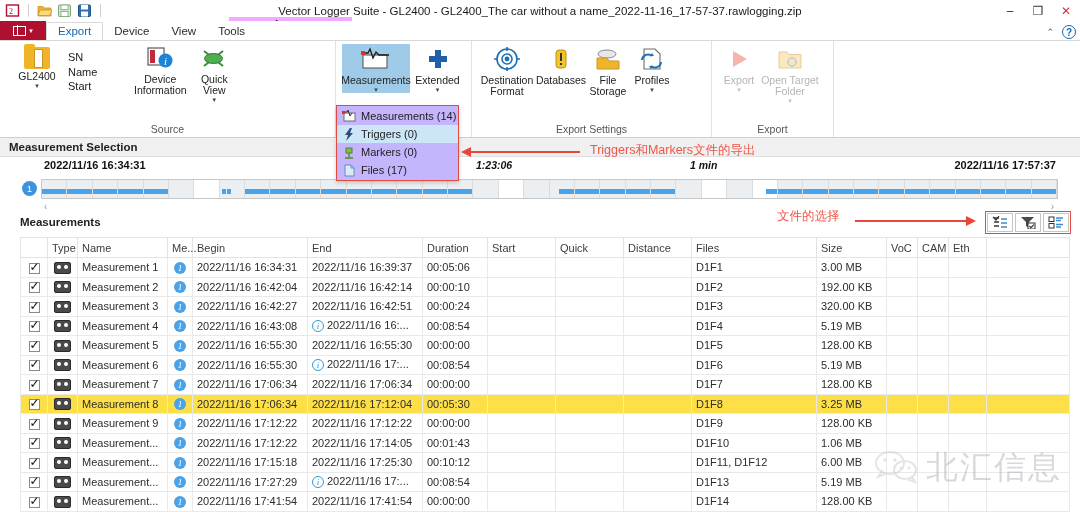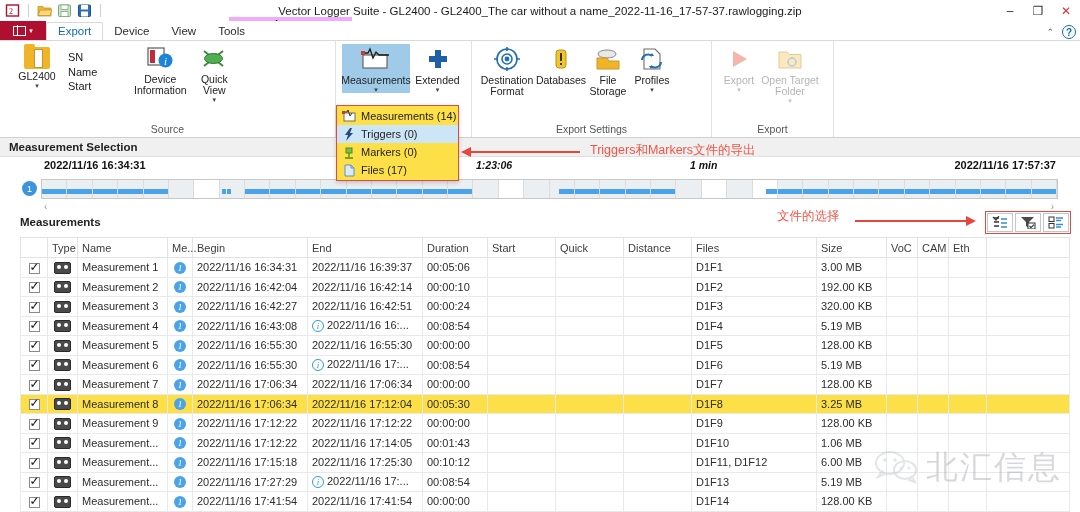--- a/index.html
+++ b/index.html
@@ -55,21 +55,21 @@
 
   
   .ic { position:relative; display:block; }
   .ic-folder { width:26px;height:22px;background:#f0b429;border-radius:2px 2px 2px 2px; }
   .ic-folder:before { content:""; position:absolute; left:0; top:-3px; width:11px; height:4px; background:#f0b429; border-radius:2px 2px 0 0; }
   .ic-folder:after { content:""; position:absolute; left:10px; top:2px; width:7px; height:17px; background:#fff; border:1px solid #c9952a; }
 
   
   .dropdown {
     position:absolute; left:336px; top:105px; width:123px;
-    background:#fde047; border:1.6px solid #e04a3f; z-index:40; padding:1px 0;
+    background:#c4b5fd; border:1.6px solid #e04a3f; z-index:40; padding:1px 0;
     box-shadow:0 2px 4px rgba(0,0,0,.18);
   }
   .dd-item { height:18px; display:flex; align-items:center; padding-left:4px; font-size:11px; color:#1d1d1d; }
   .dd-item.hl { background:#cde6f7; }
   .dd-ico { width:15px; height:14px; margin-right:5px; display:flex; align-items:center; justify-content:center; }
 
   
   .sec-header { height:19px; background:#f0f0f0; display:flex; align-items:center; padding-left:9px; font-weight:bold; font-size:11.5px; color:#222; border-bottom:1px solid #e0e0e0; }
   .timeline-wrap { position:relative; height:62px; }
   .tl-labels { position:relative; height:16px; }

